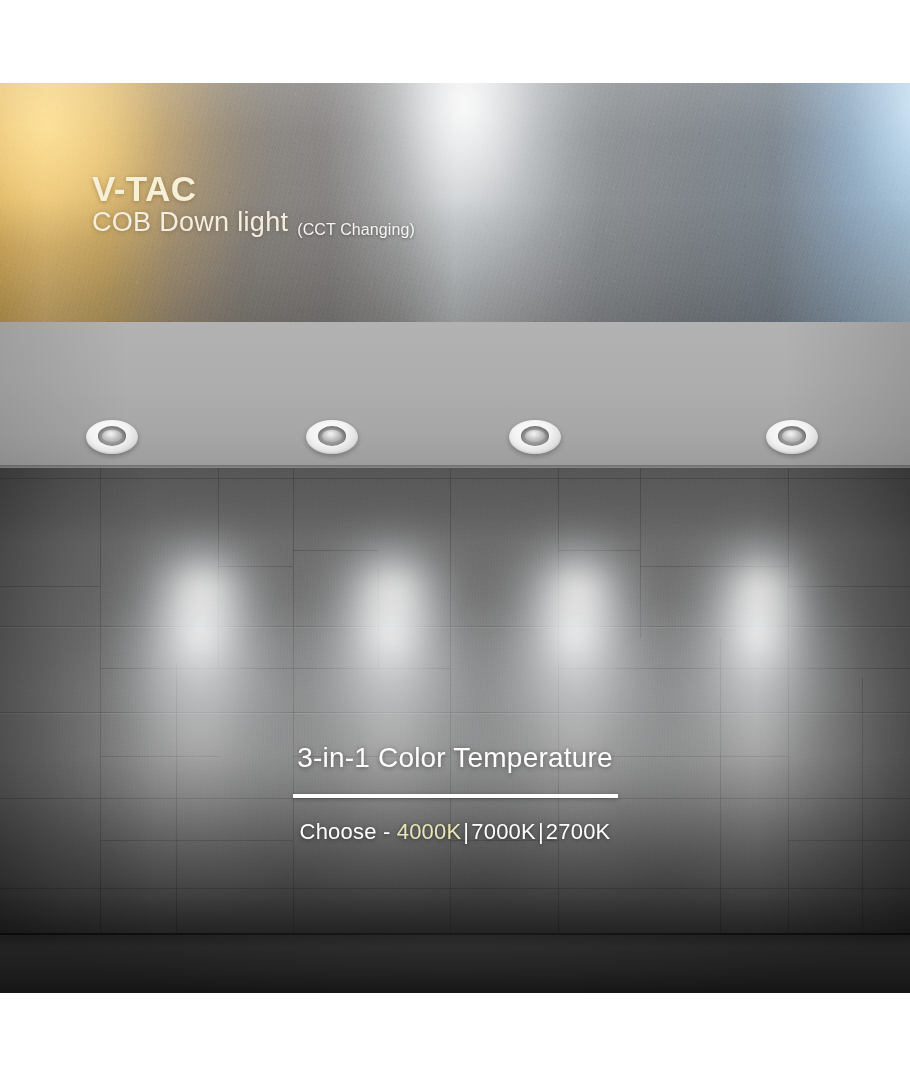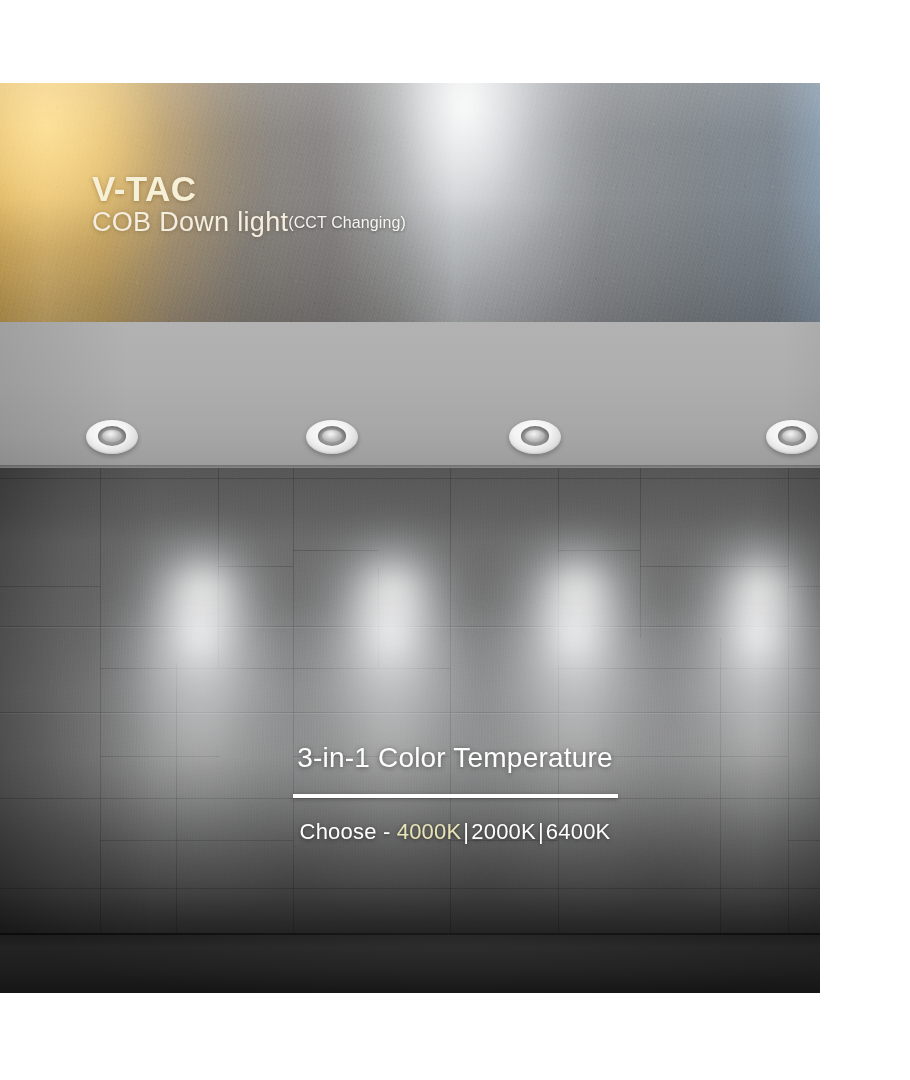--- a/index.html
+++ b/index.html
@@ -10,21 +10,21 @@
   }
   body {
     width: 910px;
     height: 1080px;
     font-family: "Liberation Sans", sans-serif;
     overflow: hidden;
   }
 
   .page {
     position: relative;
-    width: 820px;
+    width: 910px;
     height: 1080px;
     background: #ffffff;
     overflow: hidden;
   }
 
   
   .banner {
     position: absolute;
     left: 0;
     top: 83px;
@@ -155,21 +155,22 @@
     font-size: 27px;
     font-weight: 300;
     color: #f3eddd;
     line-height: 1.18;
     letter-spacing: 0.3px;
     text-shadow: 0 1px 4px rgba(70,55,25,0.34);
   }
   .tag-2-row {
     margin: 1px 0 0 0;
     display: flex;
-    align-items: center;
+    align-items: flex-end;
+    gap: 9px;
   }
   .tag-2 {
     font-size: 27px;
     font-weight: 300;
     color: #f4eee0;
     line-height: 1.18;
     letter-spacing: 0.3px;
     text-shadow: 0 1px 4px rgba(70,55,25,0.34);
   }
   .tag-note {
@@ -518,18 +519,18 @@
 
     <div class="floor">
       <div class="floor-line"></div>
       <div class="floor-sheen"></div>
     </div>
 
     <div class="overlay">
       <h2 class="headline">3-in-1 Color Temperature</h2>
       <div class="rule"></div>
       <p class="colors">
-        <span>Choose - </span><span class="k-warm">4000K</span><span class="k-sep">|</span><span class="k-neutral">2000K</span><span class="k-sep">|</span><span class="k-cool">6400K</span>
+        <span>Choose - </span><span class="k-warm">4000K</span><span class="k-sep">|</span><span class="k-neutral">7000K</span><span class="k-sep">|</span><span class="k-cool">2700K</span>
       </p>
     </div>
 
   </div>
 </div>
 
 </body></html>

